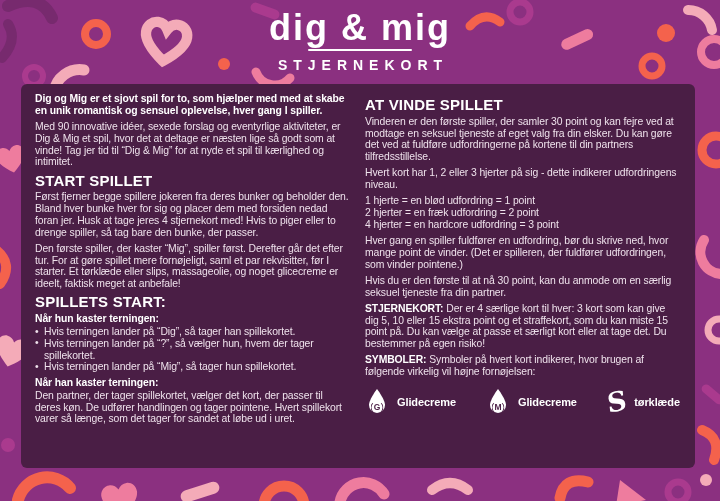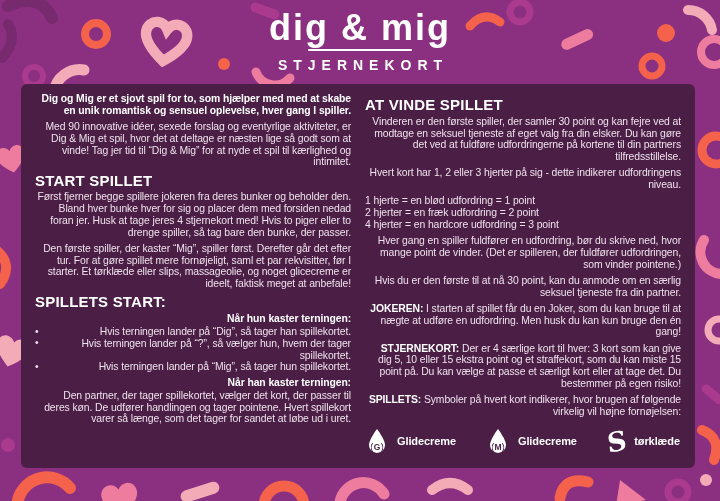--- a/index.html
+++ b/index.html
@@ -14,26 +14,26 @@
   .title{font-size:36px;font-weight:bold;letter-spacing:2px;line-height:1.1;}
   .title-underline{width:104px;height:2px;background:#fff;margin:1px auto 6px;border-radius:2px;}
   .subtitle{font-size:14px;font-weight:bold;letter-spacing:6px;padding-left:6px;}
   
   .panel{
     position:absolute;left:21px;top:84px;width:674px;height:384px;
     background:#4A1E45;border-radius:6px;box-sizing:border-box;
     padding:9px 14px;display:flex;gap:14px;z-index:2;overflow:hidden;
   }
   .col{width:316px;font-size:10.4px;line-height:1.13;color:#EFE2EC;letter-spacing:-0.1px;}
-  .col p{margin:0 0 4.5px;text-align:right;}
+  .col p{margin:0 0 4.5px;}
   .intro-bold{font-weight:bold;color:#fff;}
   .sec-head{font-size:15px;font-weight:bold;color:#fff;margin:4px 0 2px;letter-spacing:.2px;}
-  .sub-head{font-size:10.4px;font-weight:bold;color:#fff;margin:0 0 1px;text-align:right;}
+  .sub-head{font-size:10.4px;font-weight:bold;color:#fff;margin:0 0 1px;}
   ul.bullets{margin:0 0 4px;padding:0;list-style:none;}
-  ul.bullets li{padding-left:9px;position:relative;text-align:right;}
+  ul.bullets li{padding-left:9px;position:relative;}
   ul.bullets li::before{content:"•";position:absolute;left:0;top:-0.5px;}
   .points div{margin:0;}
   .points{margin:0 0 4.5px;}
   .lead{font-weight:bold;color:#fff;}
   
   .symbols{display:flex;align-items:center;gap:30px;margin-top:10px;}
   .symbol{display:flex;align-items:center;gap:8px;}
   .symbol-label{font-size:11px;font-weight:bold;color:#fff;}
   .droplet-wrap{position:relative;width:24px;height:28px;display:inline-block;}
   .droplet-wrap svg{display:block;}
@@ -126,23 +126,22 @@
     <div class="sec-head">AT VINDE SPILLET</div>
     <p>Vinderen er den første spiller, der samler 30 point og kan fejre ved at modtage en seksuel tjeneste af eget valg fra din elsker. Du kan gøre det ved at fuldføre udfordringerne på kortene til din partners tilfredsstillelse.</p>
     <p>Hvert kort har 1, 2 eller 3 hjerter på sig - dette indikerer udfordringens niveau.</p>
     <div class="points">
       <div>1 hjerte = en blød udfordring = 1 point</div>
       <div>2 hjerter = en fræk udfordring = 2 point</div>
       <div>4 hjerter = en hardcore udfordring = 3 point</div>
     </div>
     <p>Hver gang en spiller fuldfører en udfordring, bør du skrive ned, hvor mange point de vinder. (Det er spilleren, der fuldfører udfordringen, som vinder pointene.)</p>
     <p>Hvis du er den første til at nå 30 point, kan du anmode om en særlig seksuel tjeneste fra din partner.</p>
-    <p><b class="lead">JOKEREN:</b><span> I starten af spillet får du en Joker, som du kan bruge til at nægte at udføre en udfordring. Men husk du kan kun bruge den én gang!</span></p>
     <p><b class="lead">STJERNEKORT:</b><span> Der er 4 særlige kort til hver: 3 kort som kan give dig 5, 10 eller 15 ekstra point og et straffekort, som du kan miste 15 point på. Du kan vælge at passe et særligt kort eller at tage det. Du bestemmer på egen risiko!</span></p>
-    <p><b class="lead">SPILLETS:</b><span> Symboler på hvert kort indikerer, hvor brugen af følgende virkelig vil højne fornøjelsen:</span></p>
+    <p><b class="lead">SYMBOLER:</b><span> Symboler på hvert kort indikerer, hvor brugen af følgende virkelig vil højne fornøjelsen:</span></p>
 
     <div class="symbols">
       <div class="symbol">
         <span class="droplet-wrap">
           <svg width="24" height="28" viewBox="0 0 24 28">
             <path d="M12 1C12 1 4 11.4 4 17a8 8 0 0 0 16 0C20 11.4 12 1 12 1Z" fill="#FFFFFF"></path>
           </svg>
           <span class="droplet-letter">G</span>
         </span>
         <span class="symbol-label">Glidecreme</span>

